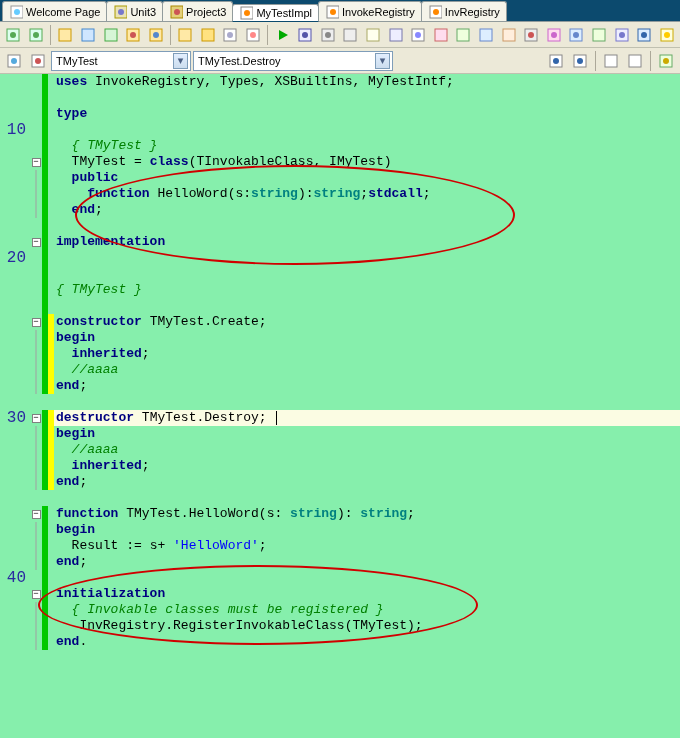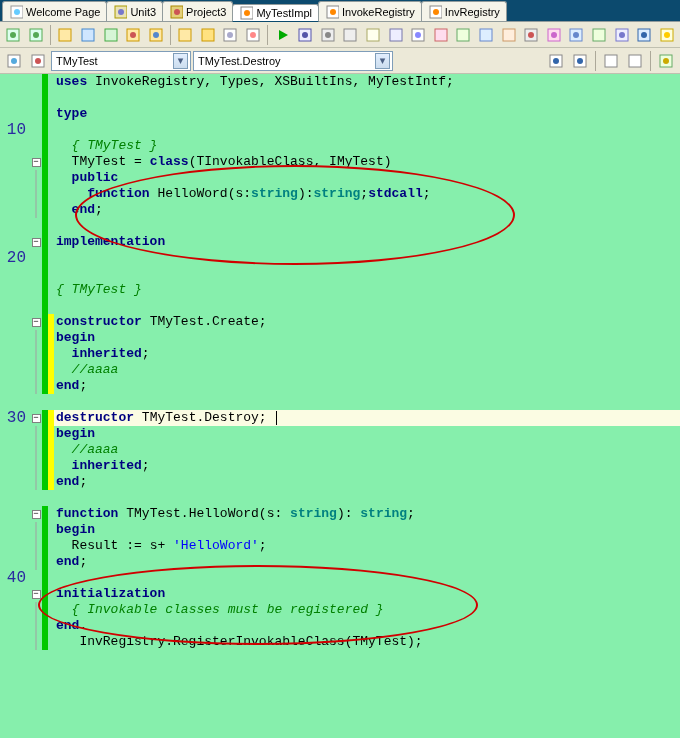--- a/index.html
+++ b/index.html
@@ -461,21 +461,21 @@
           </svg></div><div class="m1 green"></div><div class="m2 yellow"></div><div class="txt"><span class="kw">end</span>;</div></div><div class="line"><div class="ln"></div><div class="fold"></div><div class="m1 "></div><div class="m2 "></div><div class="txt"></div></div><div class="line"><div class="ln"></div><div class="fold"><div class="box">−</div></div><div class="m1 green"></div><div class="m2 "></div><div class="txt"><span class="kw">function</span> <span class="id">TMyTest.HelloWord</span>(s: <span class="typ">string</span>): <span class="typ">string</span>;</div></div><div class="line"><div class="ln"></div><div class="fold"><svg width="12" height="16">
             <line x1="6" y1="0" x2="6" y2="16" stroke="#a0a0a0"></line>
           </svg></div><div class="m1 green"></div><div class="m2 "></div><div class="txt"><span class="kw">begin</span></div></div><div class="line"><div class="ln"></div><div class="fold"><svg width="12" height="16">
             <line x1="6" y1="0" x2="6" y2="16" stroke="#a0a0a0"></line>
           </svg></div><div class="m1 green"></div><div class="m2 "></div><div class="txt">  <span class="id">Result</span> := s+ <span class="str">'HelloWord'</span>;</div></div><div class="line"><div class="ln"></div><div class="fold"><svg width="12" height="16">
             <line x1="6" y1="0" x2="6" y2="16" stroke="#a0a0a0"></line>
           </svg></div><div class="m1 green"></div><div class="m2 "></div><div class="txt"><span class="kw">end</span>;</div></div><div class="line"><div class="ln">40</div><div class="fold"></div><div class="m1 green"></div><div class="m2 "></div><div class="txt"></div></div><div class="line"><div class="ln"></div><div class="fold"><div class="box">−</div></div><div class="m1 green"></div><div class="m2 "></div><div class="txt"><span class="kw">initialization</span></div></div><div class="line"><div class="ln"></div><div class="fold"><svg width="12" height="16">
             <line x1="6" y1="0" x2="6" y2="16" stroke="#a0a0a0"></line>
           </svg></div><div class="m1 green"></div><div class="m2 "></div><div class="txt">  <span class="cmt">{ Invokable classes must be registered }</span></div></div><div class="line"><div class="ln"></div><div class="fold"><svg width="12" height="16">
             <line x1="6" y1="0" x2="6" y2="16" stroke="#a0a0a0"></line>
-          </svg></div><div class="m1 green"></div><div class="m2 "></div><div class="txt"><span class="kw">end</span>.</div></div><div class="line"><div class="ln"></div><div class="fold"><svg width="12" height="16">
-            <line x1="6" y1="0" x2="6" y2="16" stroke="#a0a0a0"></line>
-          </svg></div><div class="m1 green"></div><div class="m2 "></div><div class="txt">   <span class="id">InvRegistry.RegisterInvokableClass(TMyTest);</span></div></div></div>
+          </svg></div><div class="m1 green"></div><div class="m2 "></div><div class="txt">   <span class="id">InvRegistry.RegisterInvokableClass(TMyTest);</span></div></div><div class="line"><div class="ln"></div><div class="fold"><svg width="12" height="16">
+            <line x1="6" y1="0" x2="6" y2="16" stroke="#a0a0a0"></line>
+          </svg></div><div class="m1 green"></div><div class="m2 "></div><div class="txt"><span class="kw">end</span>.</div></div></div>
 
   <div id="annos"></div>
 </div>
 
 <div class="ellipse" style="left: 75px; top: 165px; width: 440px; height: 100px;"></div>
 <div class="ellipse" style="left: 38px; top: 565px; width: 440px; height: 80px;"></div>
 
 </body></html>

